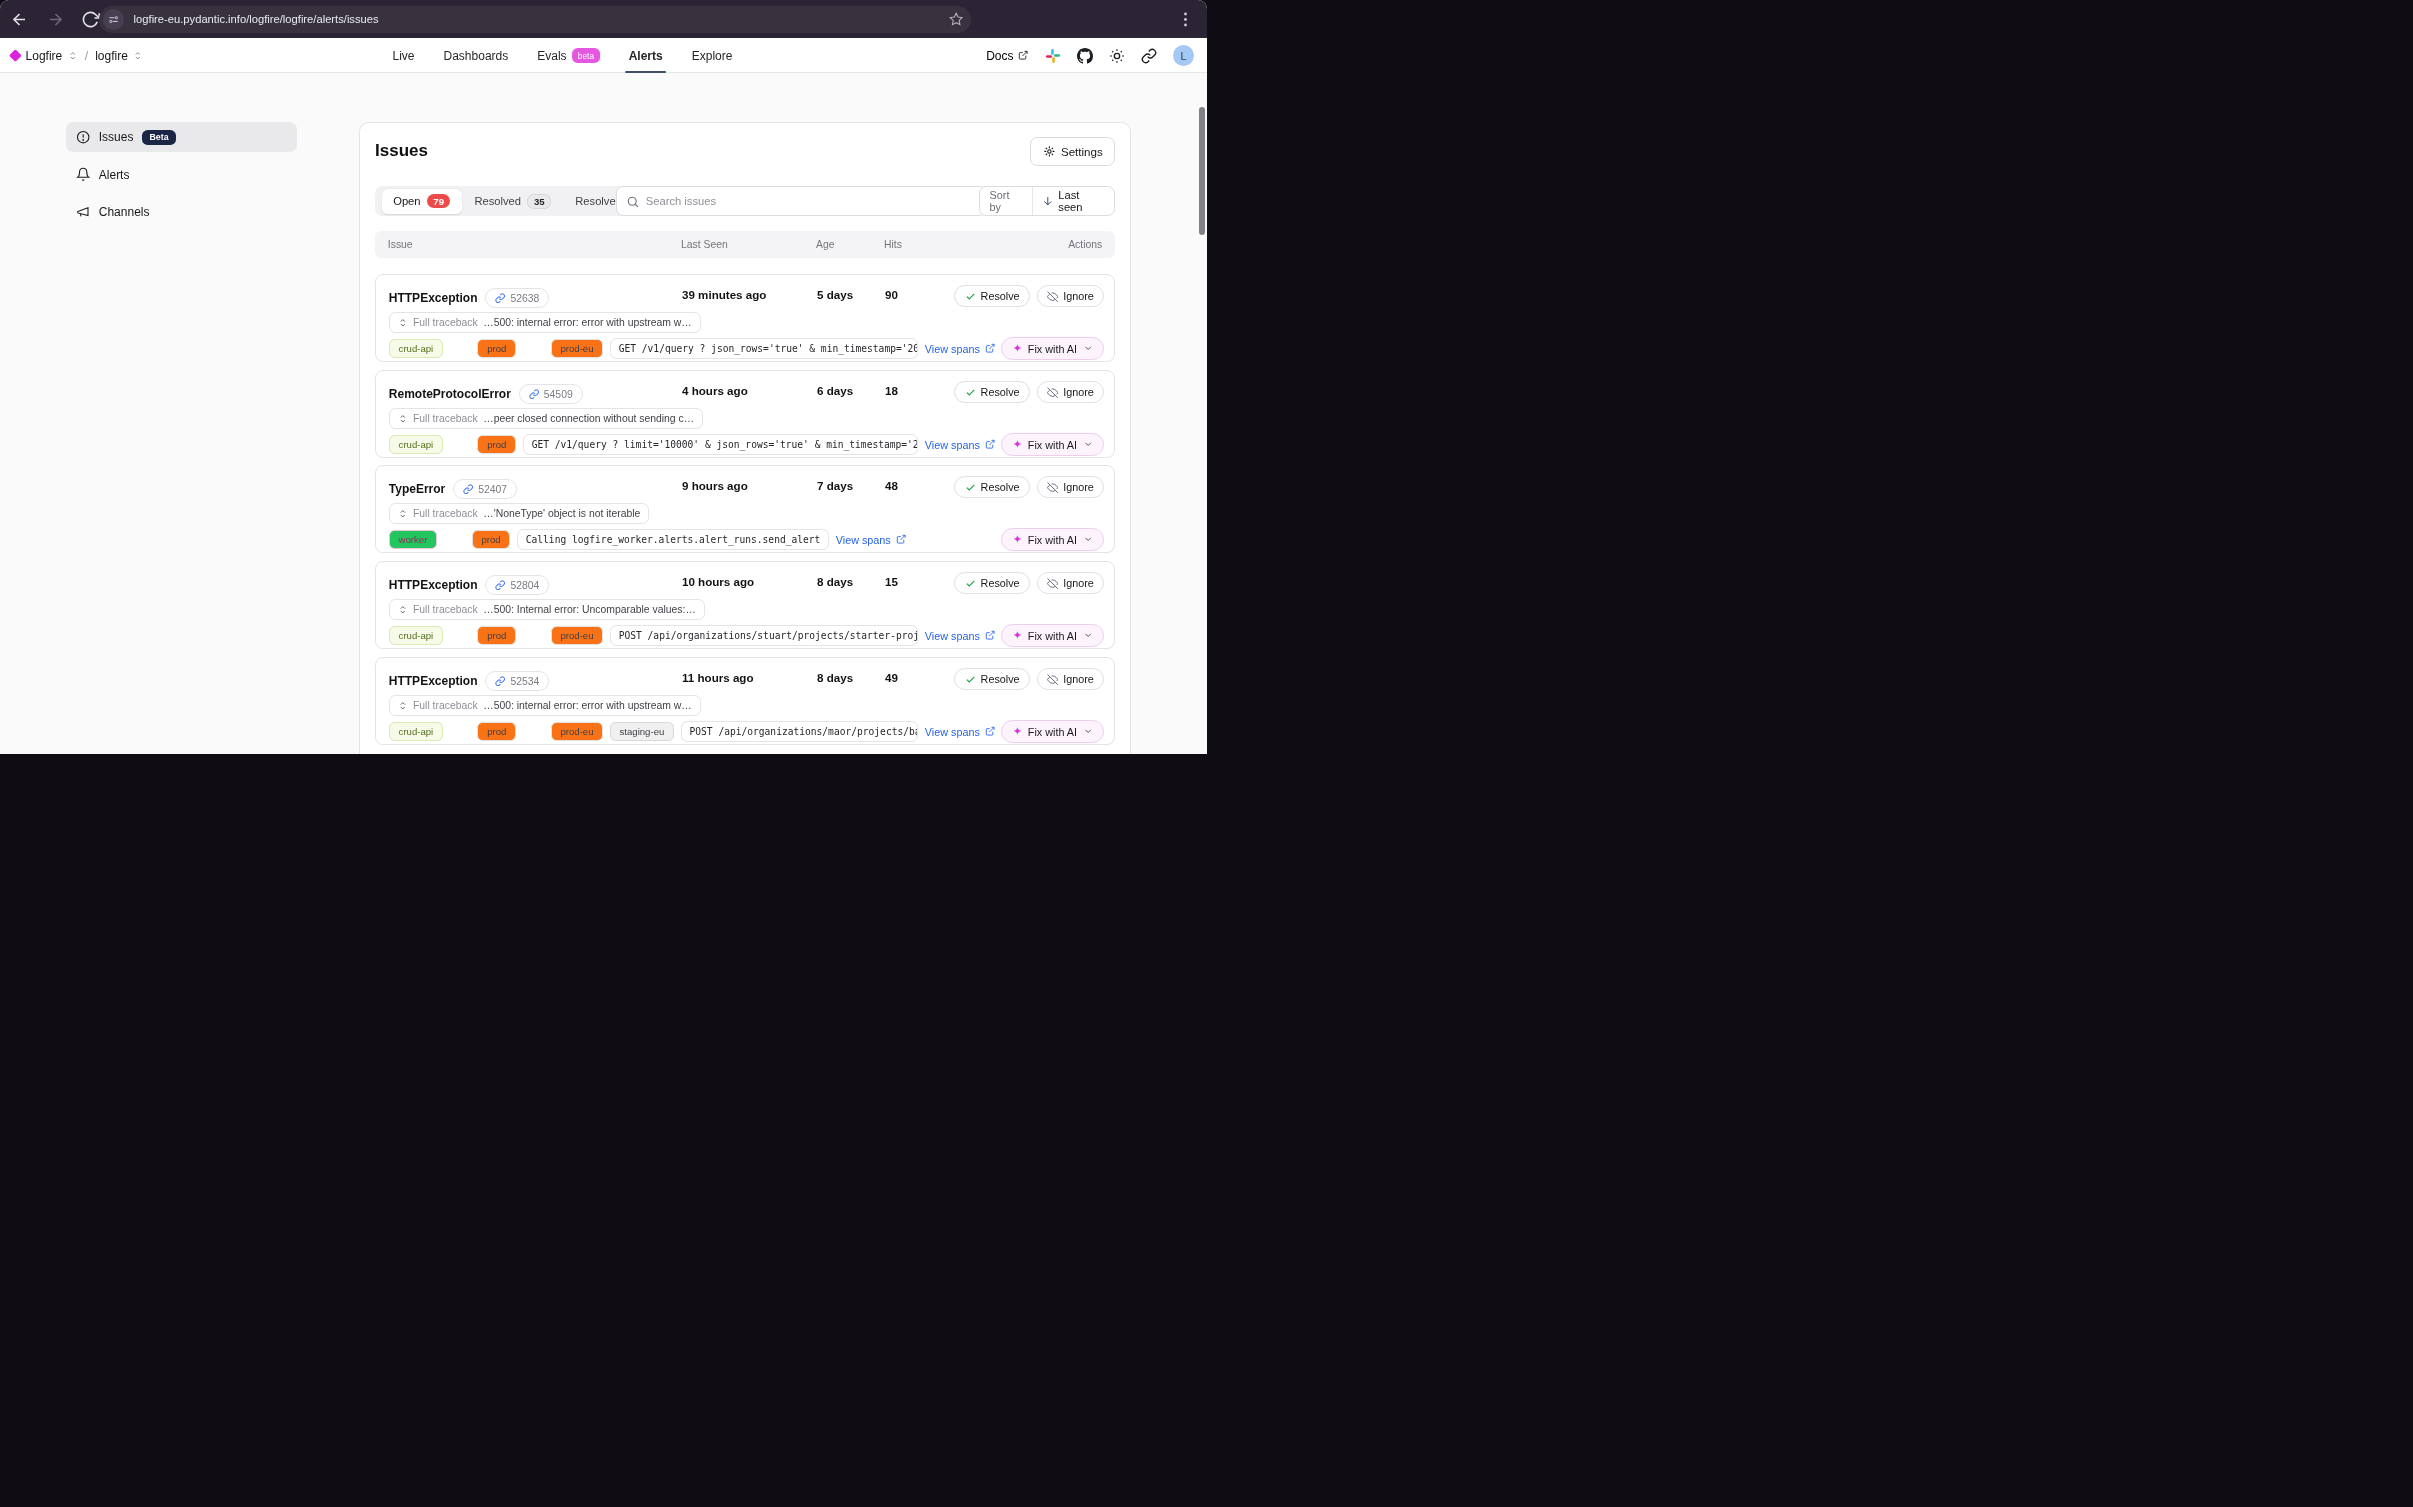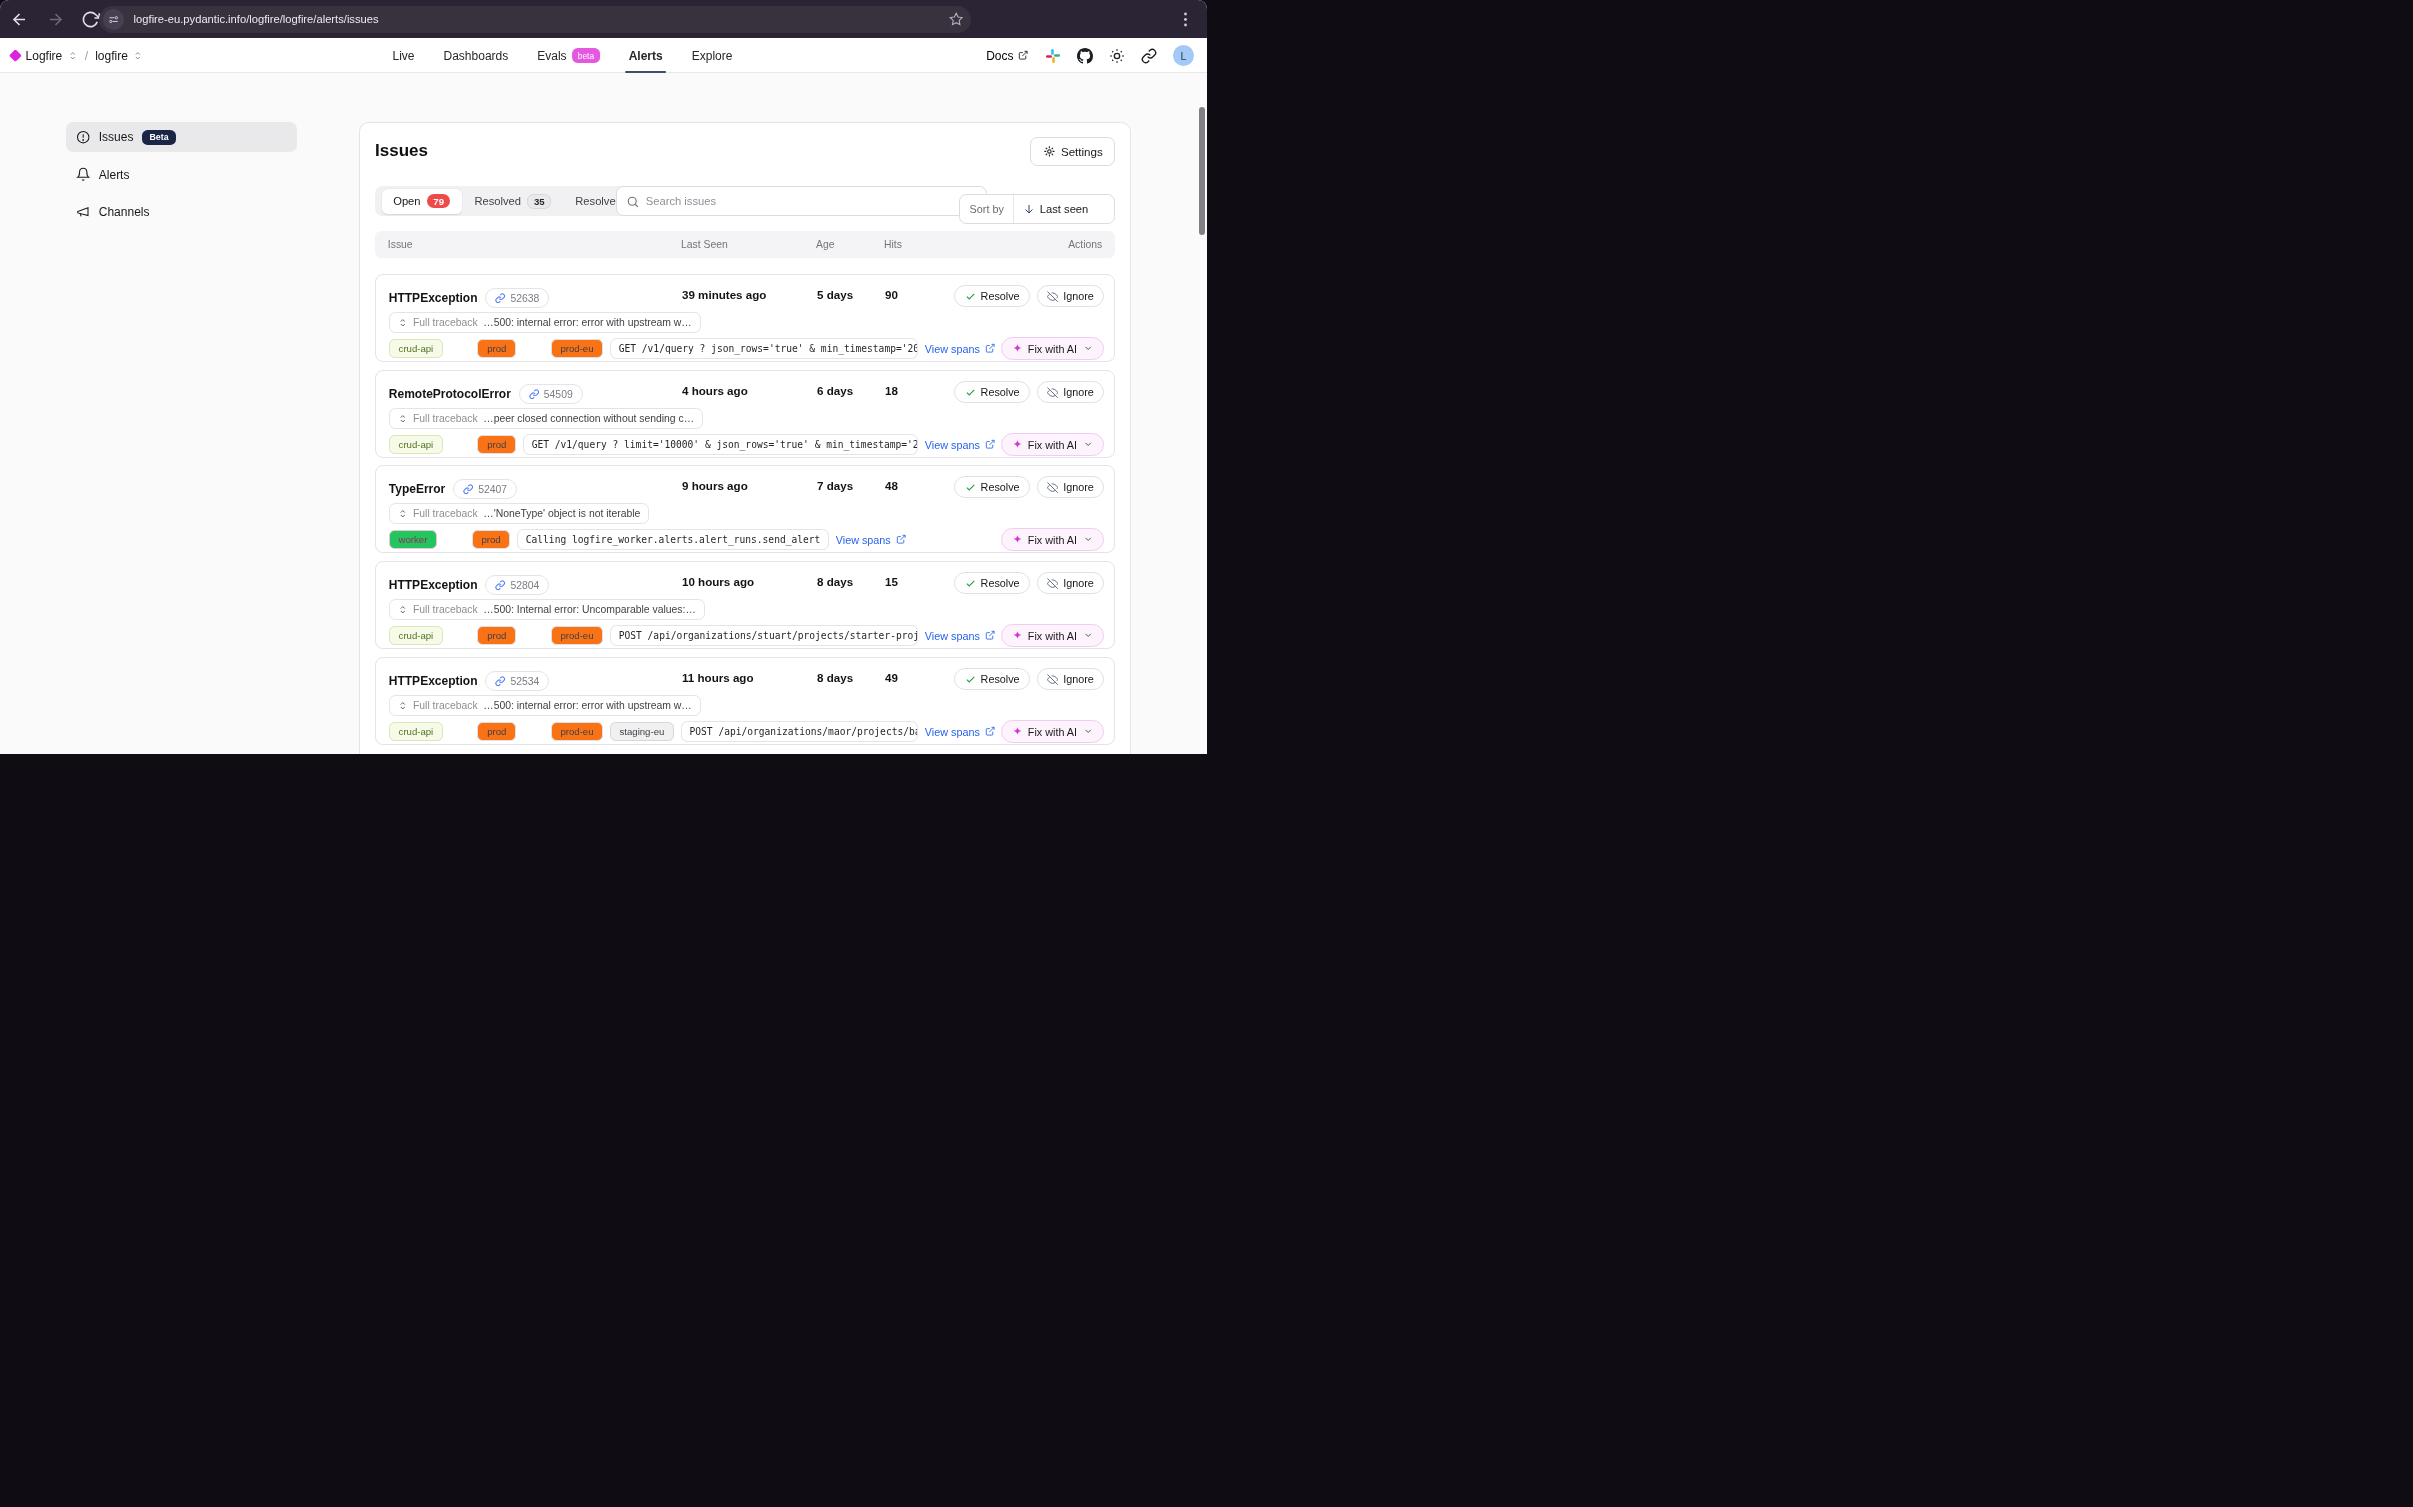--- a/index.html
+++ b/index.html
@@ -76,21 +76,21 @@
     display:flex; align-items:center; padding:7px; gap:1.6px; }
   .seg { display:flex; align-items:center; gap:6.4px; padding:0 11.2px; height:25.5px; font-size:11.2px; color:#3f3f46; border-radius:5.6px; }
   .seg.active { background:#fff; box-shadow:0 0.8px 1.6px rgba(0,0,0,.12); color:#18181b; font-weight:500; }
   .cnt-red { background:#ef4a4a; color:#fff; font-size:9.6px; font-weight:600; padding:1.6px 6.4px; border-radius:8px; }
   .cnt-gray { background:#e9e9ec; border:0.8px solid #d7d7dc; color:#27272a; font-size:9.6px; font-weight:600; padding:0.8px 5.6px; border-radius:6.4px; }
   .search { position:absolute; left:241px; top:0; width:371px; height:30px; border:0.8px solid #dcdce0; border-radius:7.2px;
     background:#fff; display:flex; align-items:center; gap:6.4px; padding:0 8.8px; }
   .search input { border:none; outline:none; flex:1; font-size:11.2px; color:#27272a; font-family:"Liberation Sans",sans-serif; background:transparent; }
   .search input::placeholder { color:#8f8f98; }
   .search-ic { width:13.6px; height:13.6px; color:#71717a; flex:none; }
-  .sortctl { position:absolute; right:0; top:8px; width:156px; height:30px; border:0.8px solid #dcdce0; border-radius:7.2px;
+  .sortctl { position:absolute; right:0; top:0; width:136px; height:30px; border:0.8px solid #dcdce0; border-radius:7.2px;
     background:#fff; display:flex; align-items:center;margin-left:27px; }
   .sort-label { font-size:10.8px; color:#6b6b74; padding:0 9.6px; }
   .sort-div { width:0.8px; align-self:stretch; background:#e7e7ea; }
   .sort-val { display:flex; align-items:center; gap:4.8px; padding:0 8.8px; font-size:11.2px; font-weight:500; color:#18181b; }
   .sort-arrow { width:12px; height:12px; color:#31426b; }
 
   .thead { position:absolute; left:15px; right:15px; top:108px; height:27px; background:#f4f4f6; border-radius:6.4px;text-align:right; }
   .th { position:absolute; top:0; height:27px; display:flex; align-items:center; font-size:10.4px; color:#74747c; }
   .th.c-issue{left:12.8px}.th.c-seen{left:306px}.th.c-age{left:441px}.th.c-hits{left:509px}.th.c-actions{right:12.8px}
 

